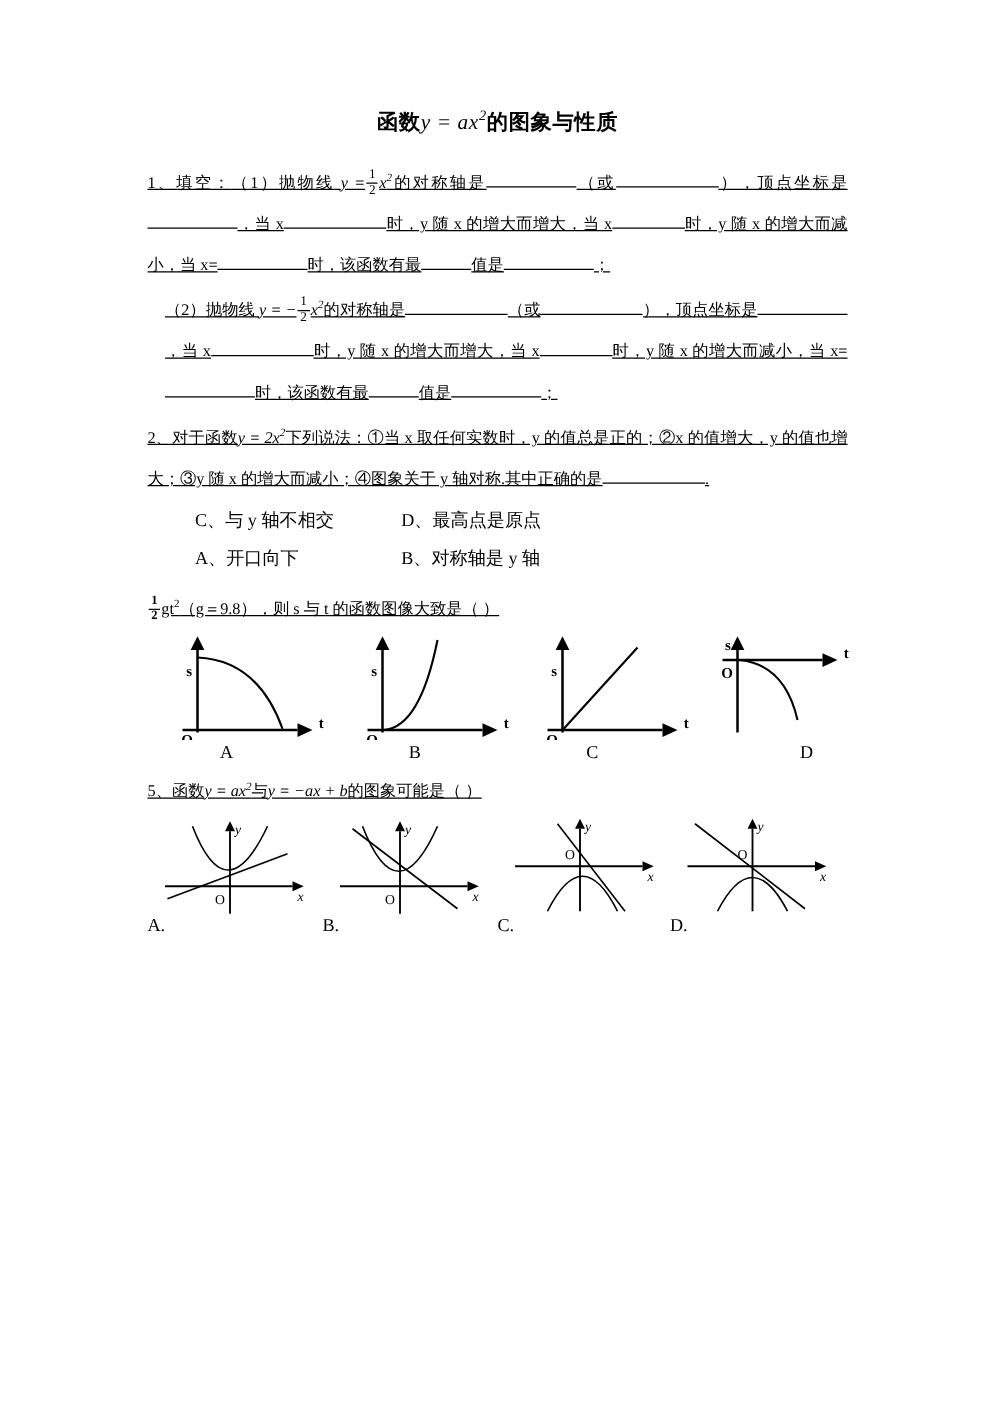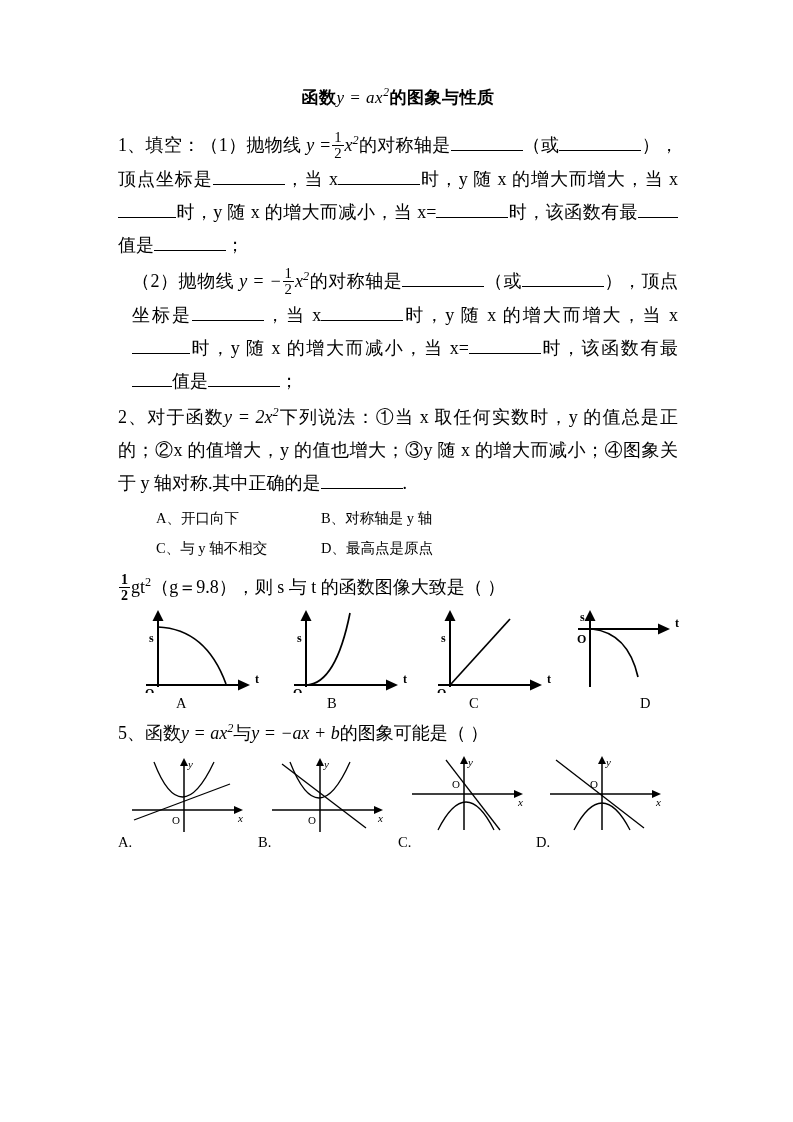--- a/index.html
+++ b/index.html
@@ -32,24 +32,25 @@
     text-align: center;
     font-size: 17px;
     font-weight: bold;
     margin: 0 0 20px 0;
     letter-spacing: 0.5px;
   }
   .doc-title .mathit {
     font-weight: normal;
   }
   .q {
-    font-size: 18px;
+    font-size: 13px;
     line-height: 33px;
     margin: 0 0 3px 0;
     text-align: justify;
+    text-decoration: underline;
   }
   .q.indent {
     text-indent: 0;
     padding-left: 14px;
   }
   .mathit {
     font-family: "Liberation Serif", "DejaVu Serif", serif;
     font-style: italic;
   }
   .mathrm {
@@ -151,24 +152,24 @@
     <div class="q indent">
       <span>（2）抛物线</span>
       <span class="mathit"><span>y = −</span><span class="frac mathrm"><span class="num">1</span><span class="den">2</span></span><span>x</span><sup>2</sup></span><span>的对称轴是</span><span class="blank b-xl"></span><span>（或</span><span class="blank b-xl"></span><span>），顶点坐标</span><span>是</span><span class="blank b-lg"></span><span>，当 x</span><span class="blank b-xl"></span><span>时，y 随 x 的增大而增大，当 x</span><span class="blank b-md"></span><span>时，y 随 x 的</span><span>增大而减小，当 x=</span><span class="blank b-lg"></span><span>时，该函数有最</span><span class="blank b-sm"></span><span>值是</span><span class="blank b-lg"></span><span>；</span>
     </div>
 
     <div class="q">
       <span>2、对于函数</span><span class="mathit"><span>y = 2x</span><sup>2</sup></span><span>下列说法：①当 x 取任何实数时，y 的值总是正的；②x 的</span><span>值增大，y 的值也增大；③y 随 x 的增大而减小；④图象关于 y 轴对称.其中正确</span><span>的是</span><span class="blank b-xl"></span><span>.</span>
     </div>
 
     <div class="choices-row">
+      <span class="c2">C、与 y 轴不相交</span><span>D、最高点是原点</span>
+    </div>
+    <div class="choices-row">
       <span class="c2">A、开口向下</span><span>B、对称轴是 y 轴</span>
-    </div>
-    <div class="choices-row">
-      <span class="c2">C、与 y 轴不相交</span><span>D、最高点是原点</span>
     </div>
 
     <div class="q" style="margin-top:8px;">
       <span class="frac frac-b"><span class="num">1</span><span class="den">2</span></span><span>gt</span><sup>2</sup><span>（g＝9.8），</span><span>则  s  与  t  的函数图像大致是（        ）</span>
     </div>
 
     <div class="fig-row" style="height:86px; margin-top:2px;">
 
       <div class="fig-cell" style="left:8px;">
         <svg width="140" height="86" viewBox="0 0 140 86">

